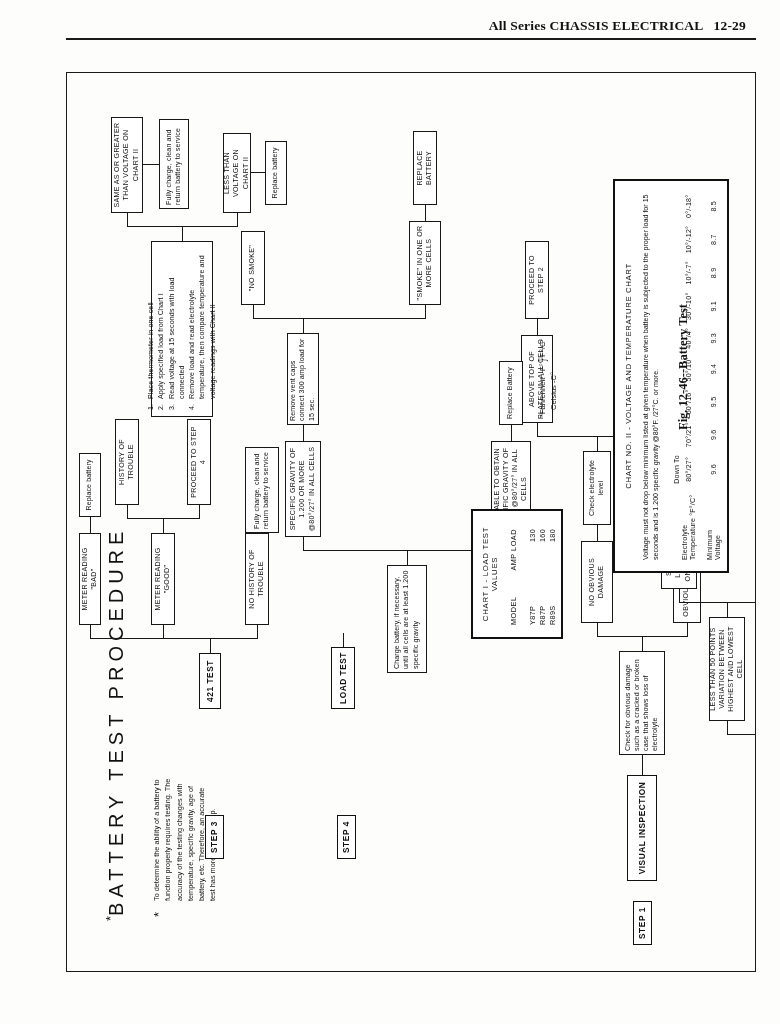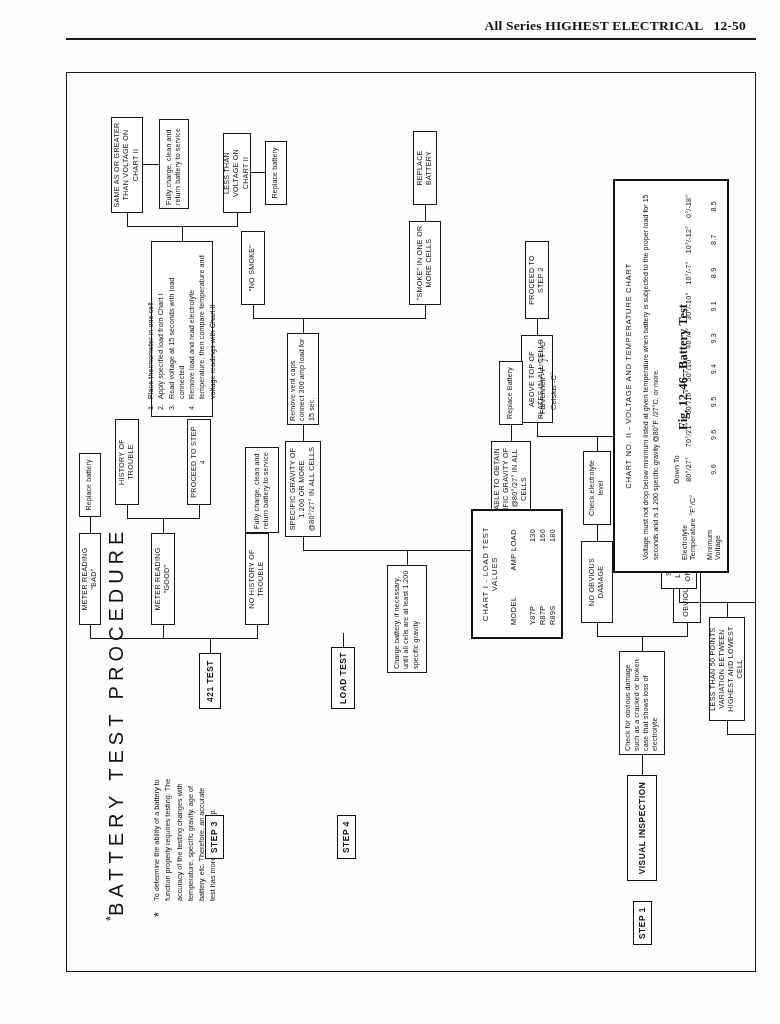--- a/index.html
+++ b/index.html
@@ -172,21 +172,21 @@
   #intro-star{
     position:absolute;
     font-size:13px;
   }
 </style>
 </head>
 <body>
 
 <div id="page-header">
   <span class="hdr-text">
-    <span>All Series HIGHEST ELECTRICAL</span><span class="pg">12-50</span>
+    <span>All Series CHASSIS ELECTRICAL</span><span class="pg">12-29</span>
   </span>
 </div>
 <div id="hdr-rule"></div>
 
 <div id="figure-frame">
 
   <div id="chart-canvas">
 
     <div id="chart-title" style="left:52px;top:36px;">
       <span class="star">*</span><span>BATTERY  TEST  PROCEDURE</span>

